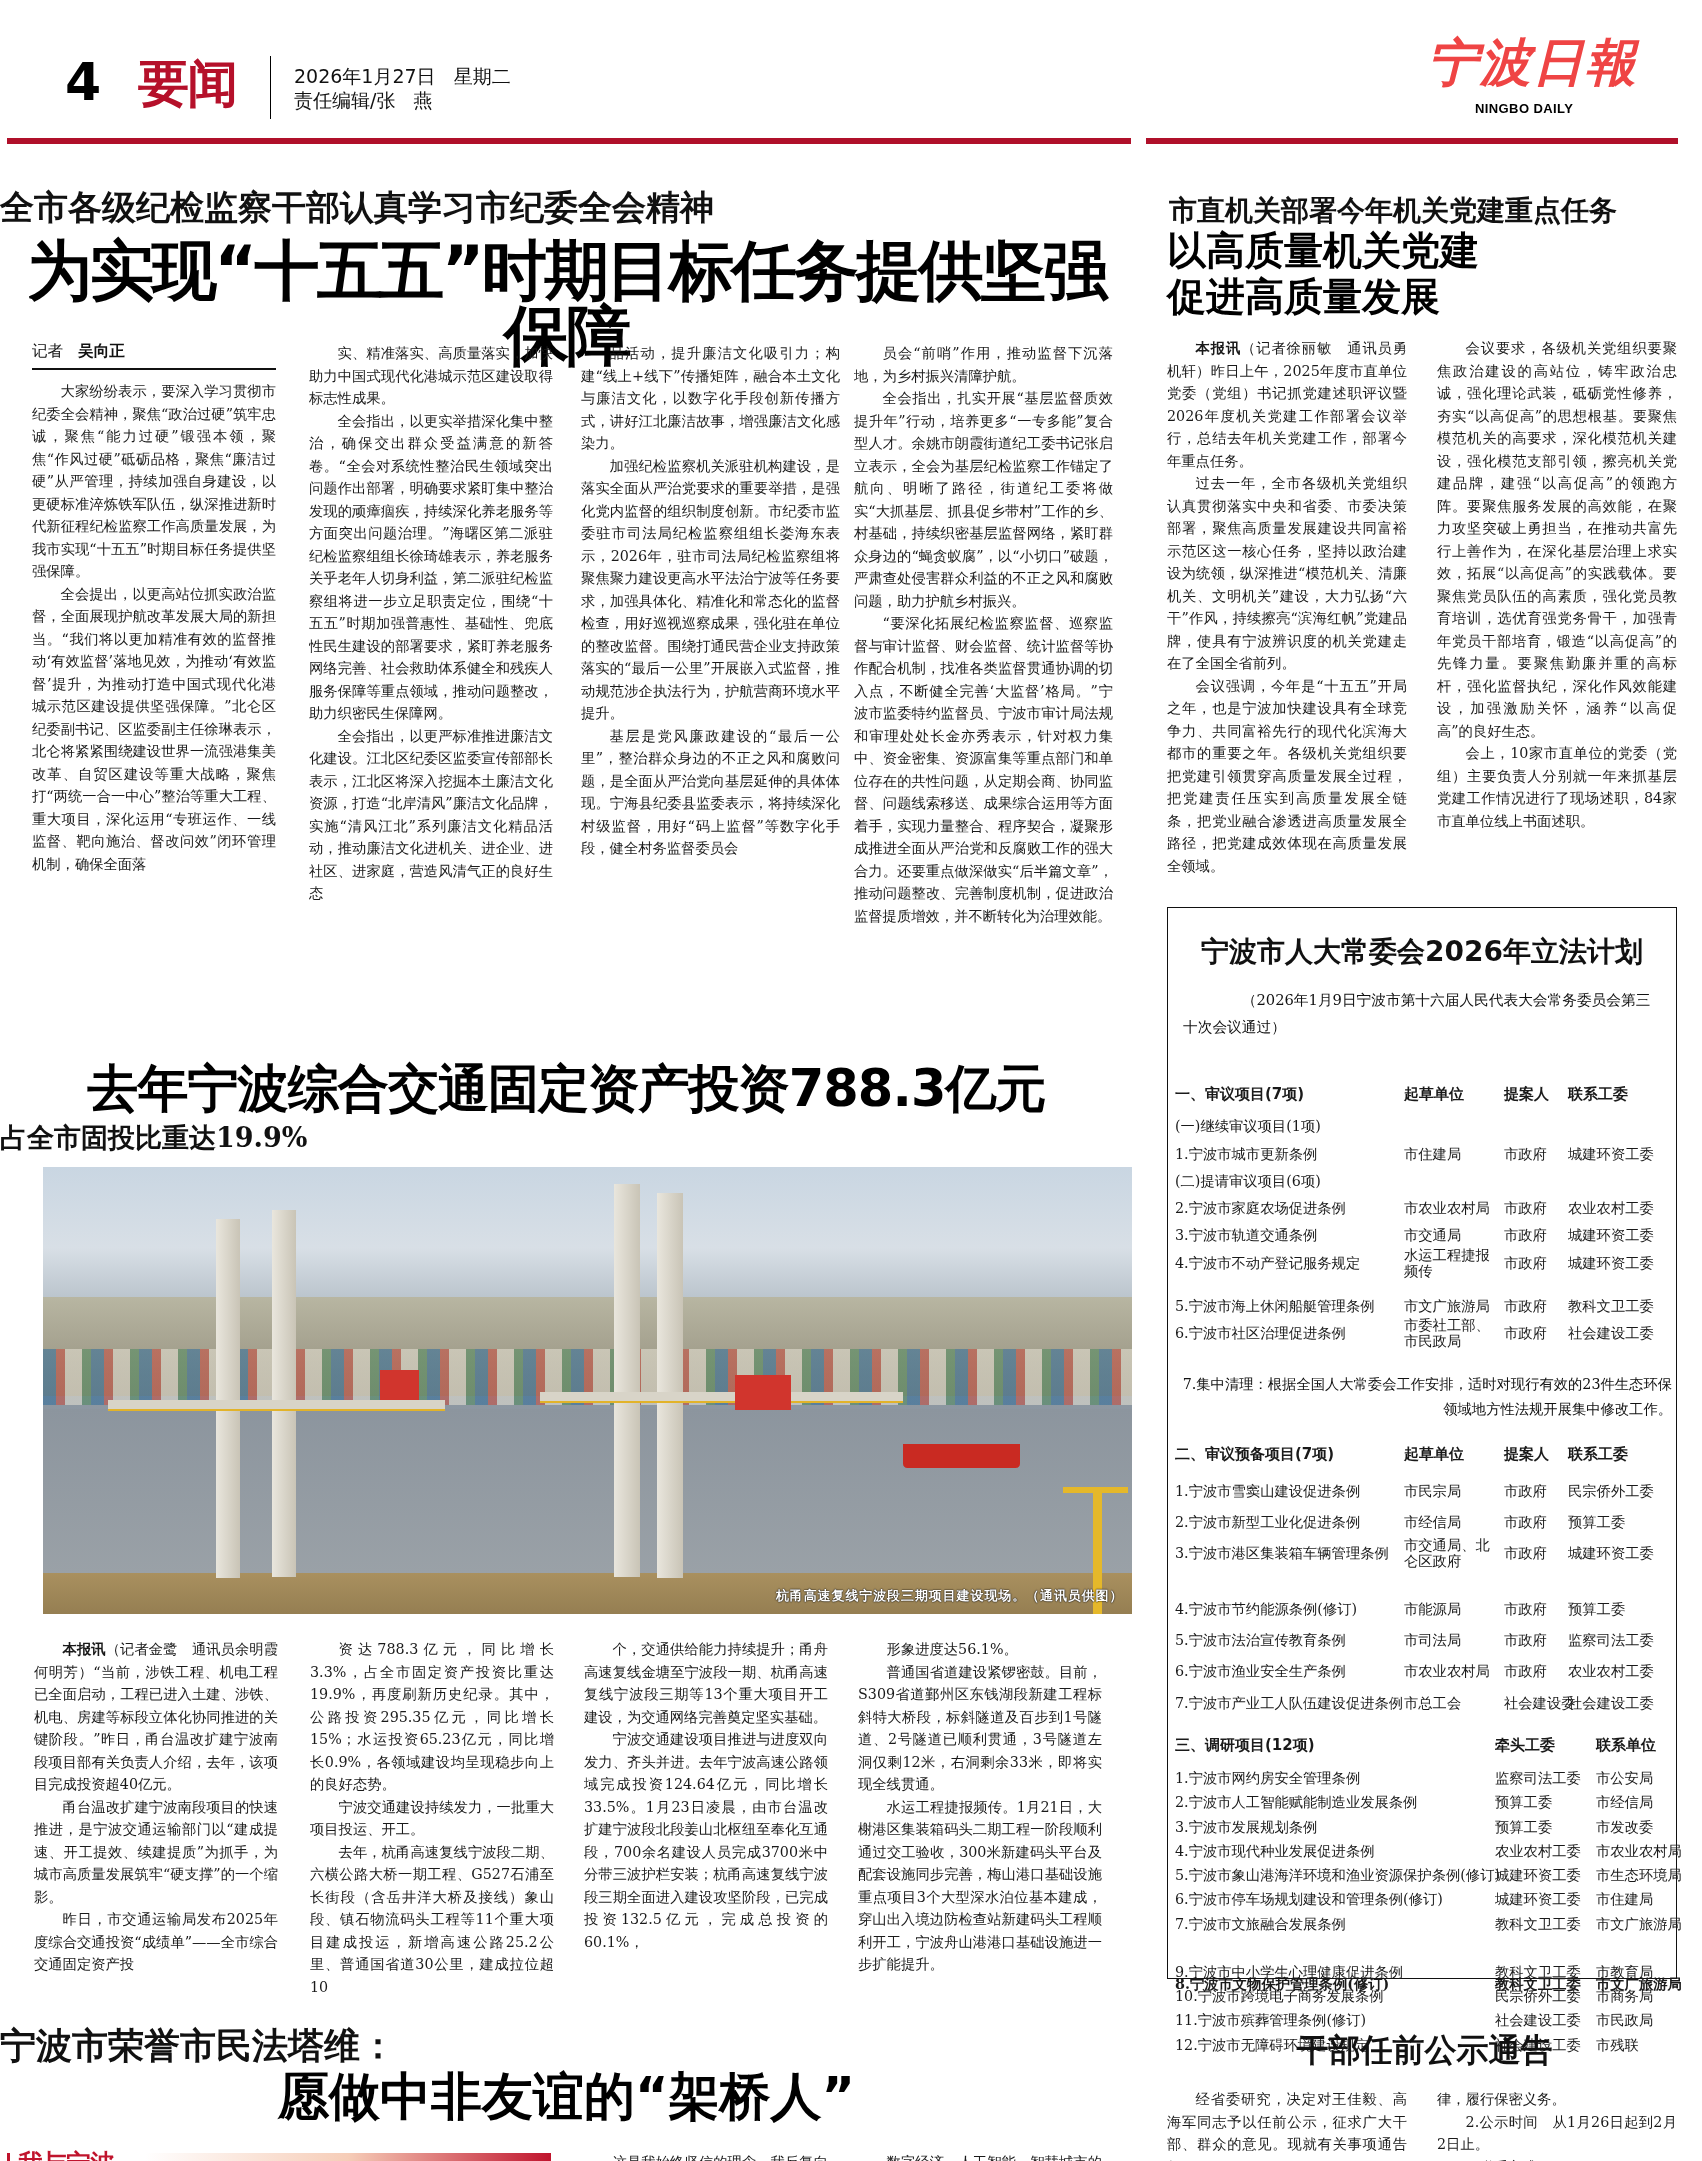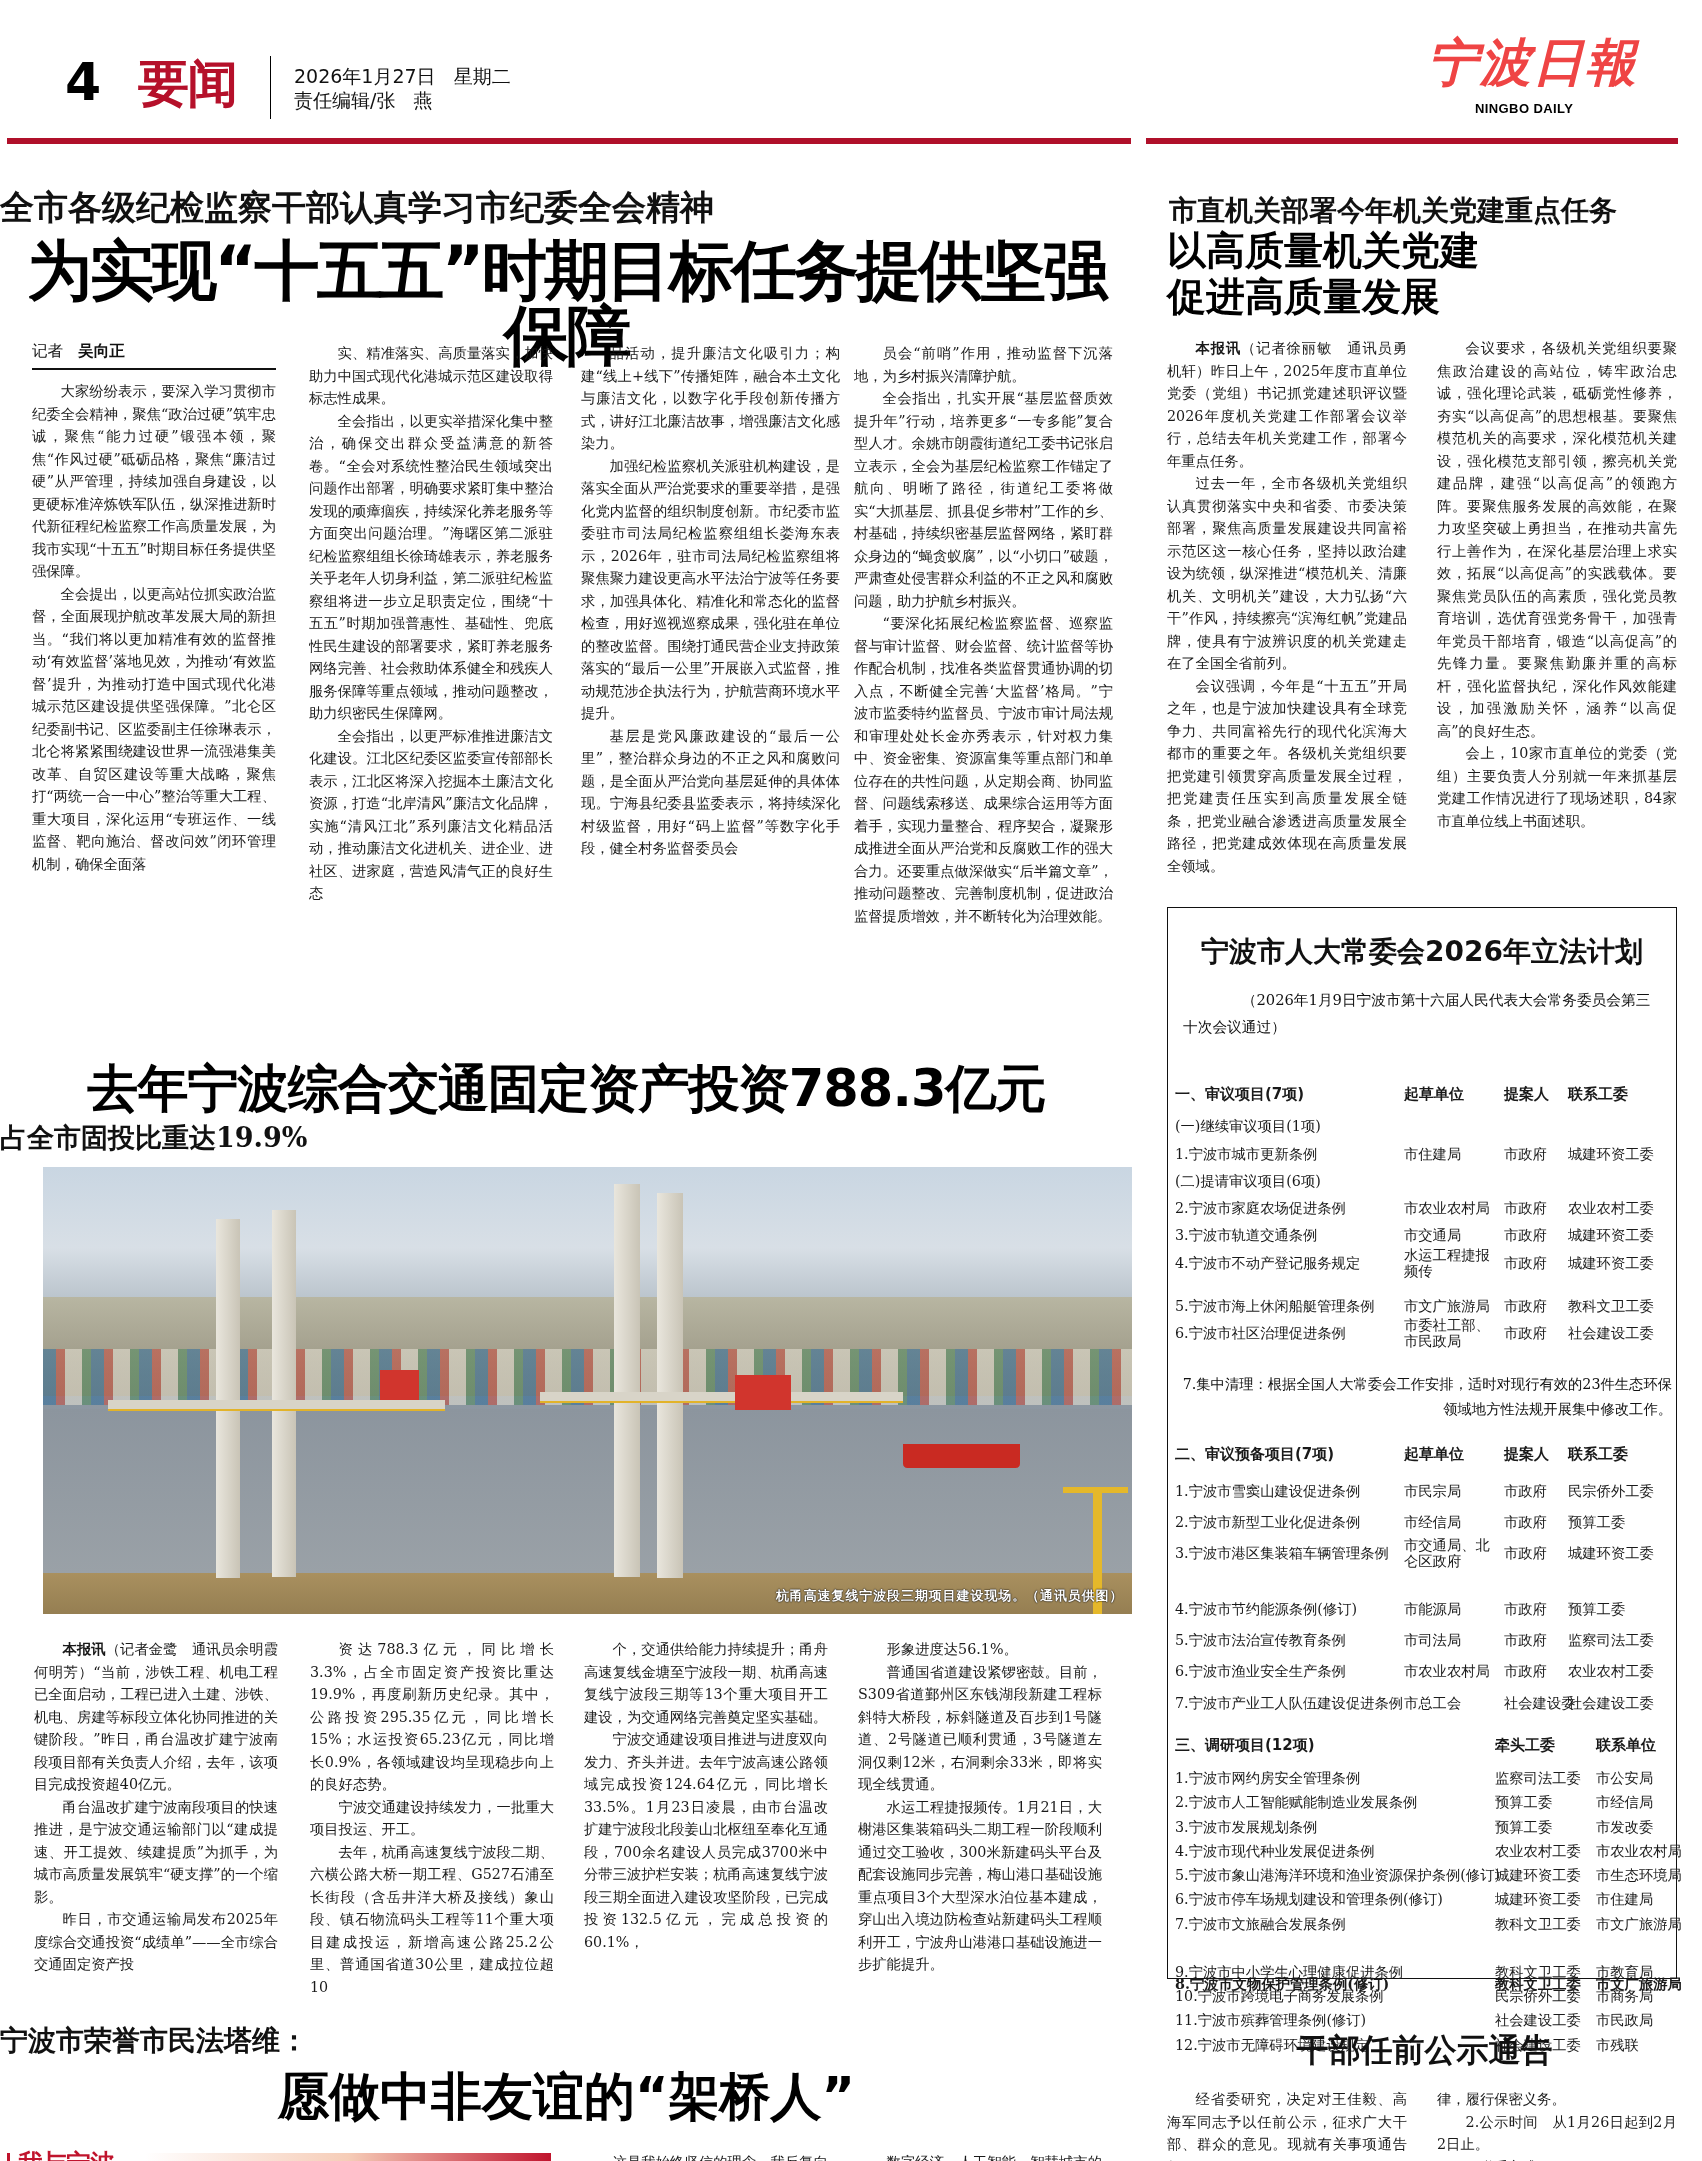--- a/index.html
+++ b/index.html
@@ -174,21 +174,21 @@
       <p>宁波交通建设项目推进与进度双向发力、齐头并进。去年宁波高速公路领域完成投资124.64亿元，同比增长33.5%。1月23日凌晨，由市台温改扩建宁波段北段姜山北枢纽至奉化互通段，700余名建设人员完成3700米中分带三波护栏安装；杭甬高速复线宁波段三期全面进入建设攻坚阶段，已完成投资132.5亿元，完成总投资的60.1%，</p>
     </div>
   <div class="col" style="left:858px; top:1638px; width:244px; height:354px;">
       <p>形象进度达56.1%。</p>
       <p>普通国省道建设紧锣密鼓。目前，S309省道鄞州区东钱湖段新建工程标斜特大桥段，标斜隧道及百步到1号隧道、2号隧道已顺利贯通，3号隧道左洞仅剩12米，右洞剩余33米，即将实现全线贯通。</p>
       <p>水运工程捷报频传。1月21日，大榭港区集装箱码头二期工程一阶段顺利通过交工验收，300米新建码头平台及配套设施同步完善，梅山港口基础设施重点项目3个大型深水泊位基本建成，穿山出入境边防检查站新建码头工程顺利开工，宁波舟山港港口基础设施进一步扩能提升。</p>
     </div>
 </article>
 
 <article>
-  <div class="kicker" style="left:0; top:2027px; width:1133px; font-size:28px;">宁波市荣誉市民法塔维：</div>
+  <div class="kicker" style="left:0; top:2027px; width:1133px; font-size:36px;">宁波市荣誉市民法塔维：</div>
   <h2 class="headline" style="left:0; top:2071px; width:1133px; font-size:51px;">愿做中非友谊的“架桥人”</h2>
 
   <div class="column-tag">
     <div class="bar"></div>
     <div class="label">我与宁波</div>
     <div class="grad"></div>
   </div>
 
   <div class="col" style="left:584px; top:2151px; width:244px; height:486px;">
       <p>这是我始终坚信的理念。我反复向身边人评述：“中国是非洲的兄弟，宁波是我们的伙伴。”</p>

